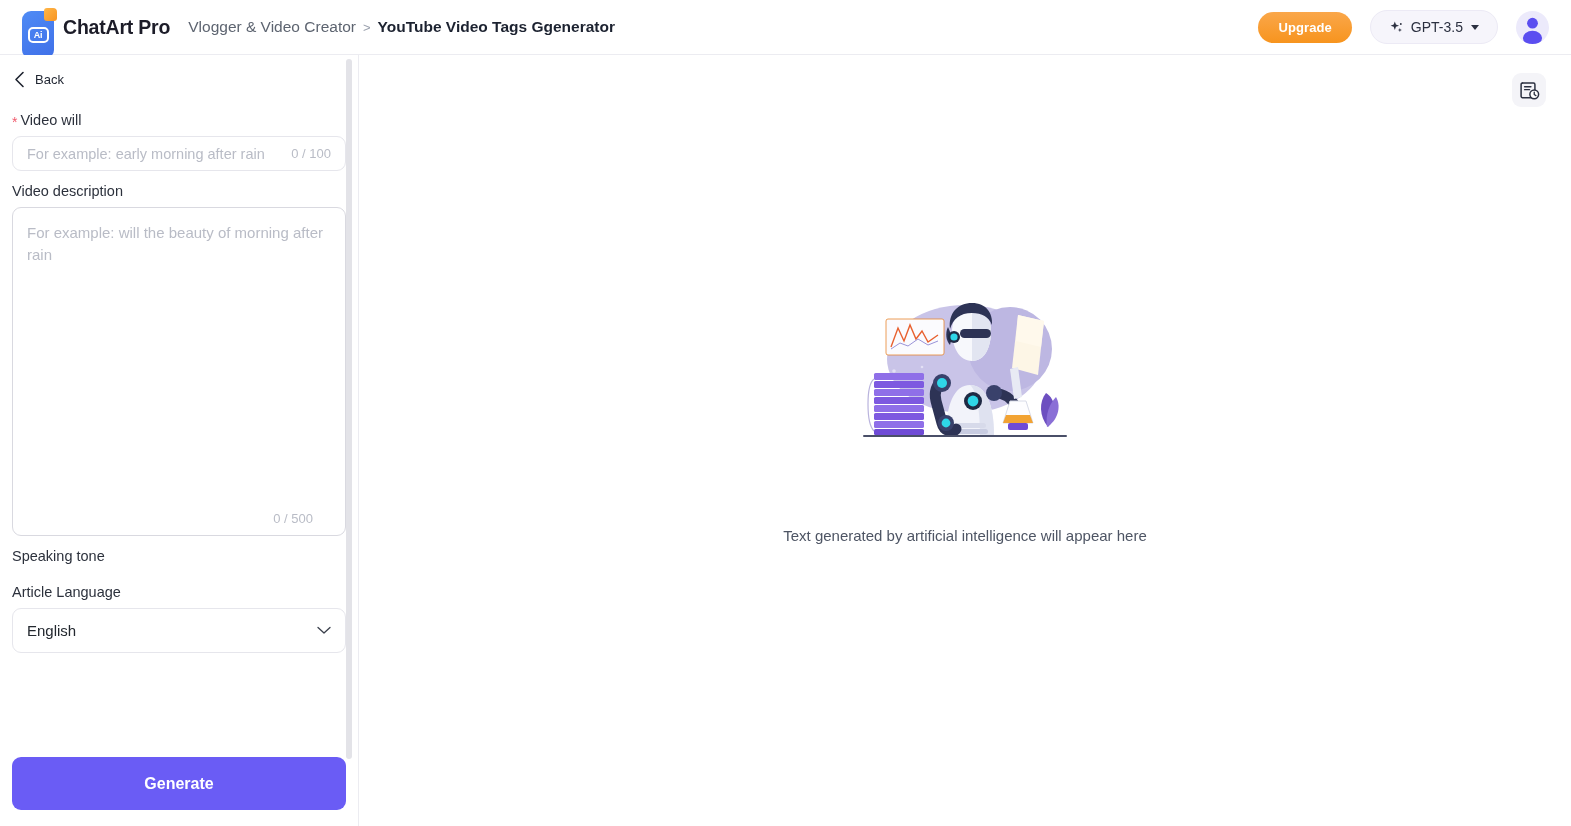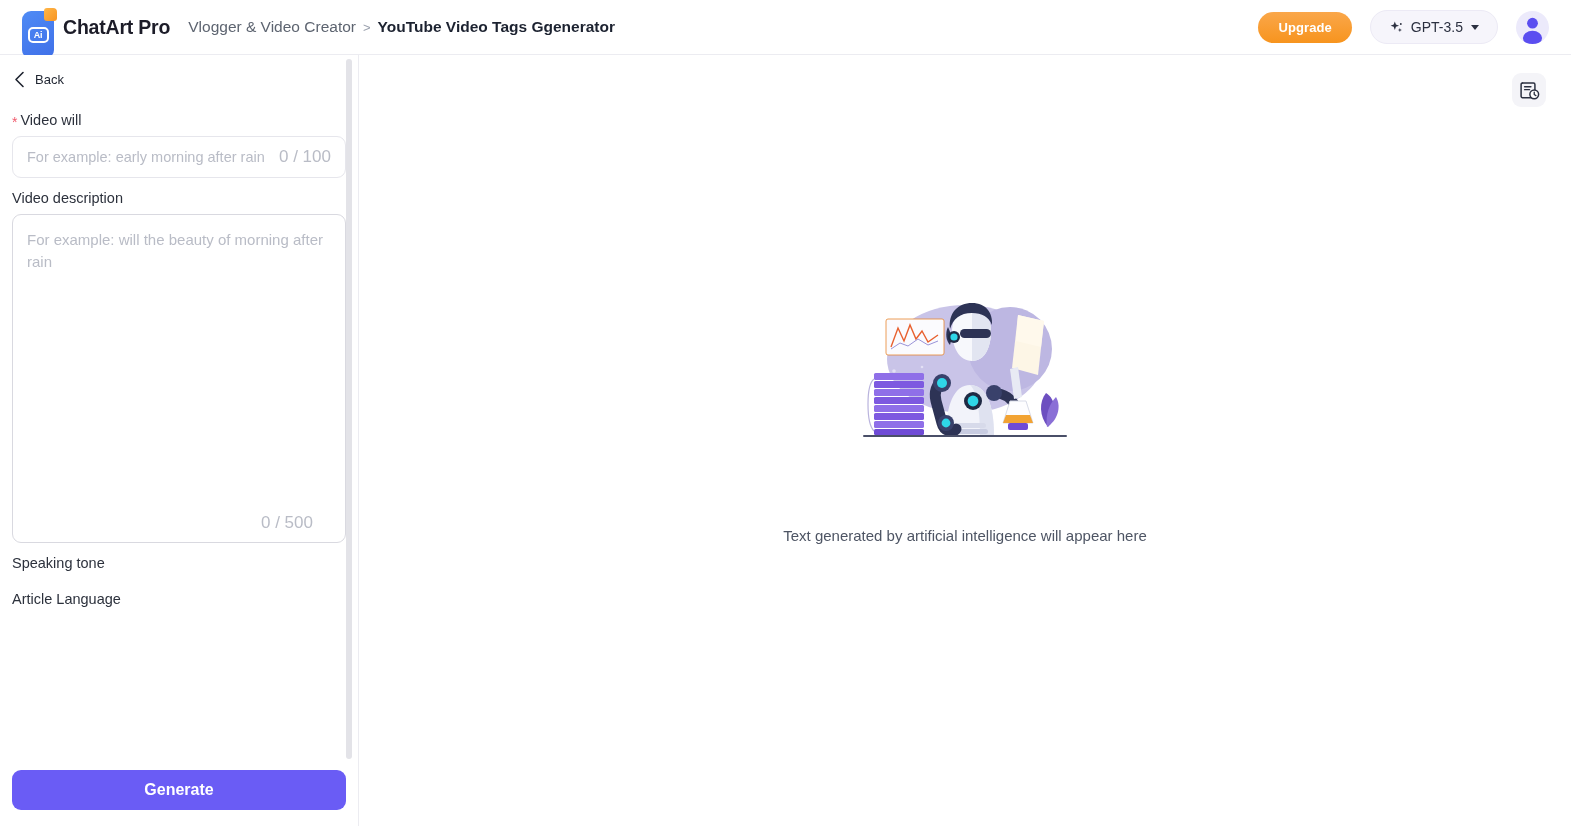--- a/index.html
+++ b/index.html
@@ -90,48 +90,48 @@
   .back-chevron { display: block; }
   .back-label { font-size: 13px; color: #1f2430; }
 
   .field-label {
     font-size: 14.5px; color: #2c313c; margin: 12px 0 8px 0;
     display: flex; align-items: center; gap: 3px;
   }
   .req-star { color: #f0596b; font-size: 14px; line-height: 1; position: relative; top: 2px; }
 
   .text-input {
-    position: relative; height: 42px;
+    position: relative; height: 35px;
     border: 1px solid #e6e6ec; border-radius: 9px;
     display: flex; align-items: center; padding: 0 14px;
     background: #fff;
   }
   .text-input .ph { font-size: 14.5px; color: #b9bcc6; flex: 1; }
-  .counter { font-size: 17px; color: #b9bcc6; white-space: nowrap; }
+  .counter { font-size: 13px; color: #b9bcc6; white-space: nowrap; }
 
   .textarea-box {
     position: relative; height: 329px;
     border: 1px solid #d9d9e0; border-radius: 9px;
     padding: 14px 14px 10px 14px; background: #fff;
   }
   .textarea-box .ph {
     font-size: 15px; color: #b9bcc6; line-height: 1.45; max-width: 305px;
   }
   .textarea-box .counter { position: absolute; right: 32px; bottom: 9px; margin-top: 36px; }
 
   .select-box {
     height: 45px; border: 1px solid #e6e6ec; border-radius: 9px;
     display: flex; align-items: center; padding: 0 14px; background: #fff;
     cursor: pointer;
   }
   .select-value { font-size: 15px; color: #23282f; flex: 1; }
 
   .generate-wrap { padding: 14px 12px 16px 12px; }
   .generate-btn {
-    width: 100%; height: 40px; border: none; border-radius: 9px;
+    width: 100%; height: 53px; border: none; border-radius: 9px;
     background: #6a5cf5; color: #fff; font-size: 16px; font-weight: bold;
     cursor: pointer;
   }
 
   .sb-track {
     position: absolute; top: 0; right: 3px; width: 6px; height: 100%;
     background: transparent;
   }
   .sb-thumb {
     position: absolute; top: 4px; right: 3px; width: 6px; height: 700px;
@@ -224,20 +224,26 @@
           <div class="ph">For example: will the beauty of morning after rain</div>
           <span class="counter">0 / 500</span>
         </div>
 
         <div class="field-label">
           <span>Speaking tone</span>
         </div>
 
         <div class="field-label">
           <span>Article Language</span>
+        </div>
+        <div class="select-box">
+          <span class="select-value">English</span>
+          <svg width="14" height="9" viewBox="0 0 14 9">
+            <path d="M1 1.4 L7 7 L13 1.4" stroke="#3a3f4b" stroke-width="1.3" fill="none" stroke-linecap="round" stroke-linejoin="round"></path>
+          </svg>
         </div>
       </div>
 
       <div class="generate-wrap">
         <button class="generate-btn">Generate</button>
       </div>
 
       <div class="sb-track">
         <div class="sb-thumb"></div>
       </div>

